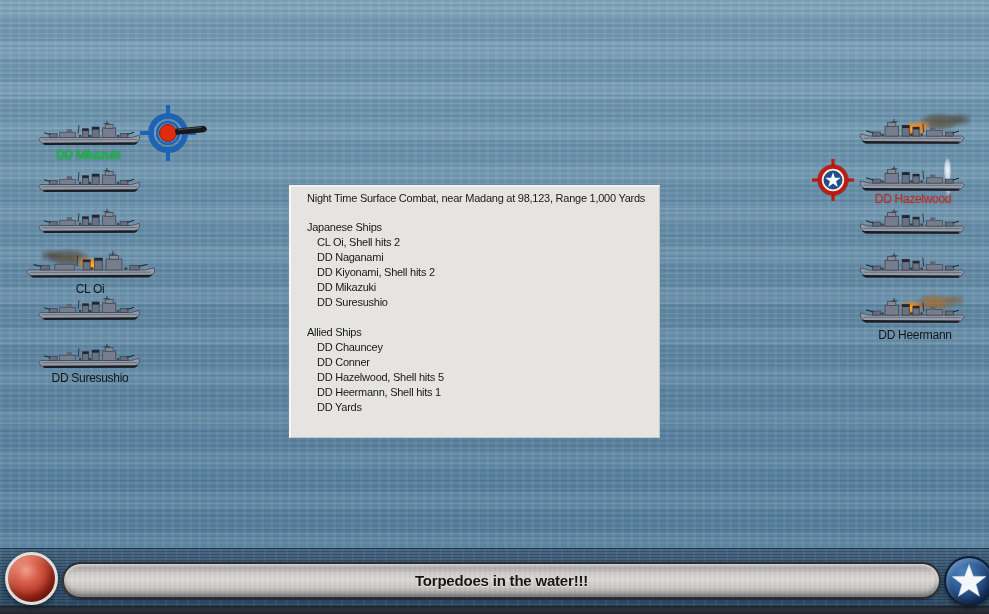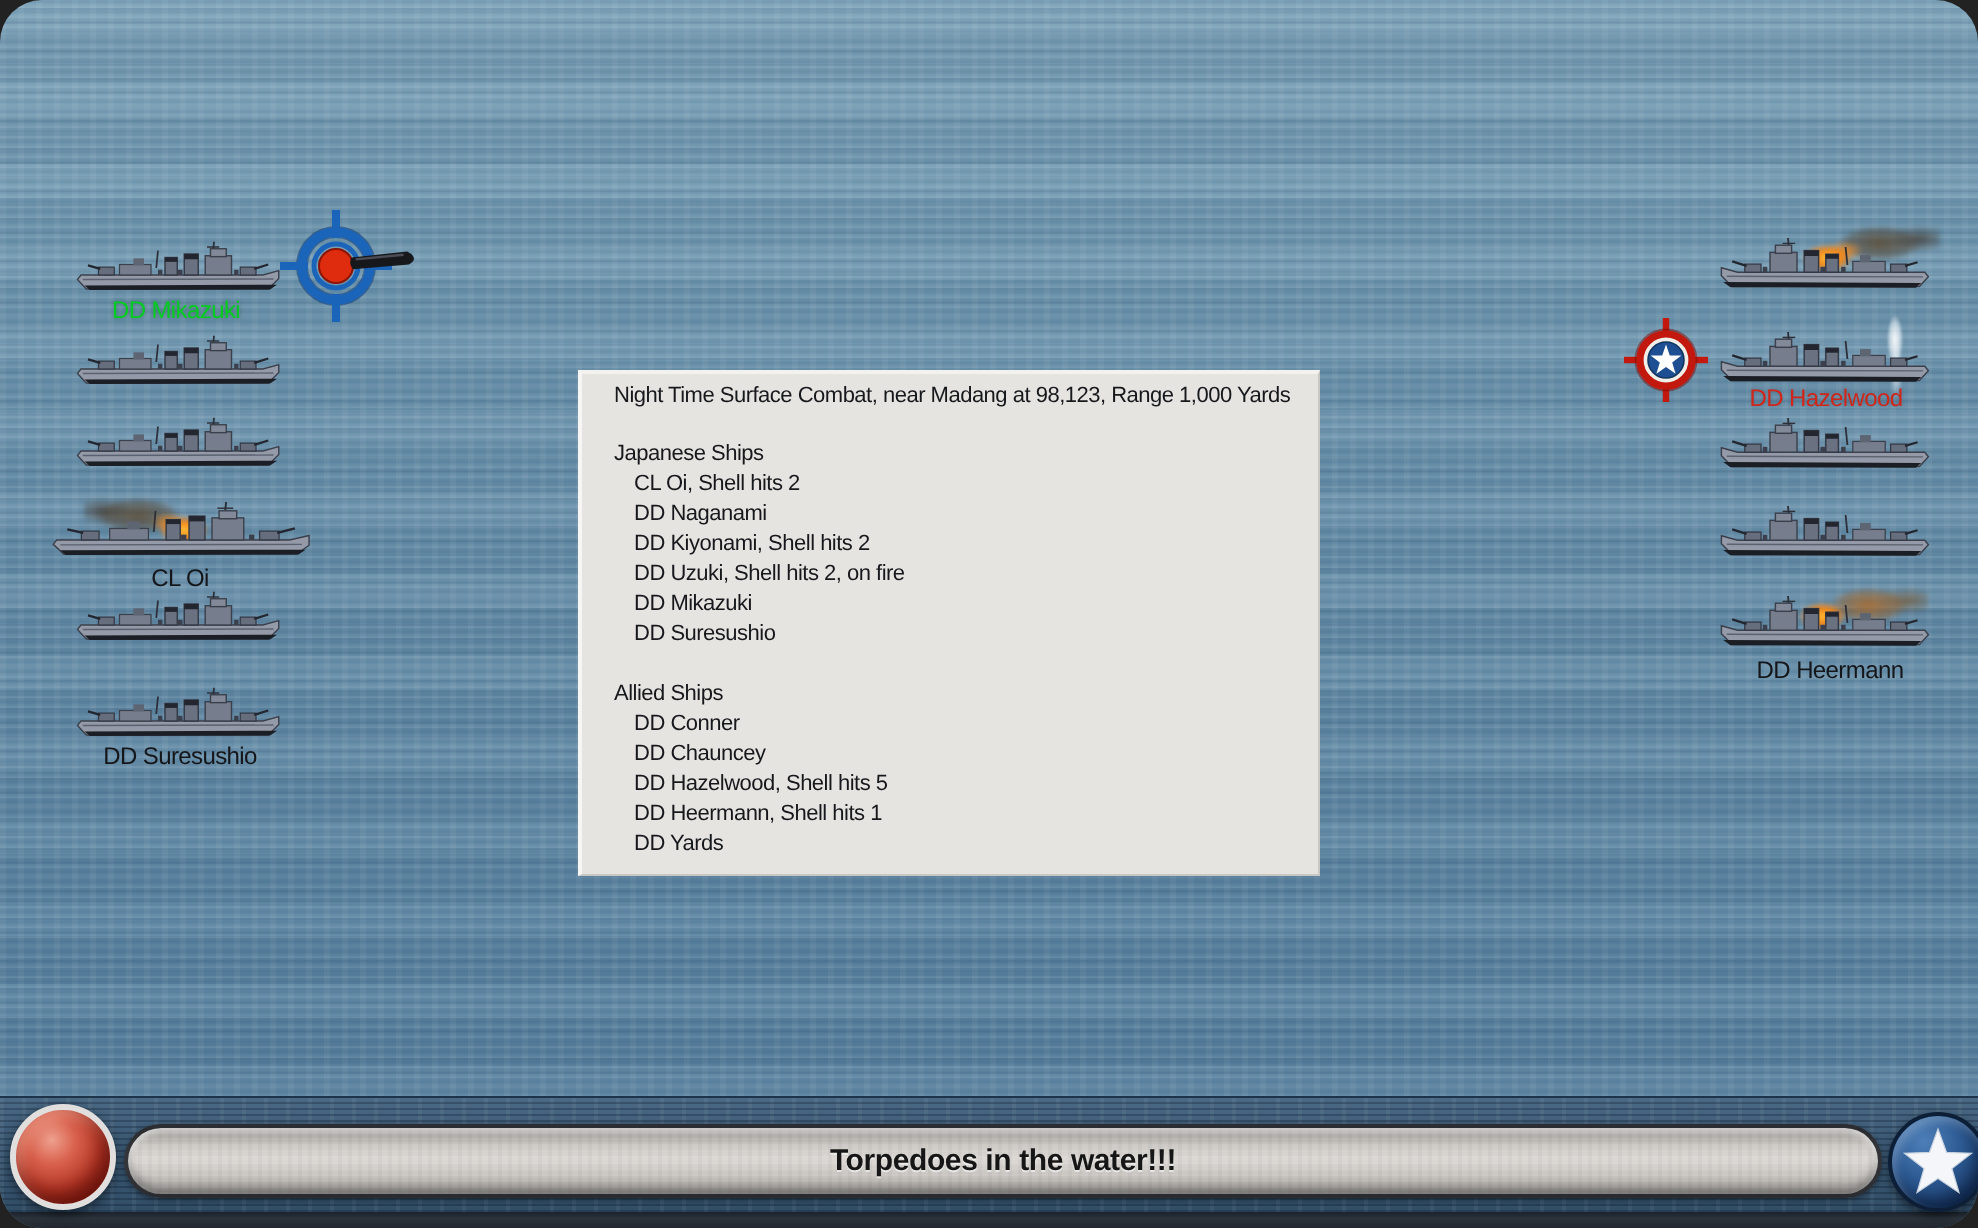--- a/index.html
+++ b/index.html
@@ -6,21 +6,20 @@
   .stage{
     position:relative;width:989px;height:614px;overflow:hidden;
     font-family:"Liberation Sans",sans-serif;
     background-color:#6b93ac;
     background-image:
       repeating-linear-gradient(0deg, rgba(255,255,255,0.09) 0px, rgba(255,255,255,0) 2px, rgba(25,60,95,0.10) 3px, rgba(25,60,95,0) 5px),
       repeating-linear-gradient(0deg, rgba(18,48,82,0.07) 0 1px, transparent 1px 7px),
       repeating-linear-gradient(90deg, rgba(255,255,255,0.05) 0 3px, transparent 3px 9px),
       repeating-linear-gradient(180deg, rgba(255,255,255,0.04) 0 17px, rgba(10,40,70,0.06) 17px 41px),
       linear-gradient(180deg,#7ba1b7 0%,#7098b0 22%,#648ca7 52%,#5b84a1 78%,#567e9c 100%);
-    border-radius: 21px;
   }
   .abs{position:absolute;}
   
   .ship{position:absolute;}
   .ship svg{display:block;}
   .face-right svg{transform:scaleX(-1);}
   .ship-label{
     position:absolute;width:110px;text-align:center;
     font-size:12px;line-height:13px;letter-spacing:-0.3px;
     text-shadow:0 0 2px rgba(20,40,60,0.25);
@@ -265,27 +264,26 @@
     <circle cx="22" cy="22" r="9" fill="#1d4f92" stroke="#12355f" stroke-width="0.8"></circle>
     <polygon points="22,14.2 23.9,19.7 29.7,19.8 25.1,23.3 26.8,28.9 22,25.5 17.2,28.9 18.9,23.3 14.3,19.8 20.1,19.7" fill="#ffffff"></polygon>
   </svg>
 
   <div class="report">
     <div class="rpt-title">Night Time Surface Combat, near Madang at 98,123, Range 1,000 Yards</div>
     <div>Japanese Ships</div>
     <div class="rpt-line">CL Oi, Shell hits 2</div>
     <div class="rpt-line">DD Naganami</div>
     <div class="rpt-line">DD Kiyonami, Shell hits 2</div>
-    <div class="rpt-line">DD Uzuki, Shell hits 2,  on fire</div>
     <div class="rpt-line">DD Mikazuki</div>
     <div class="rpt-line">DD Suresushio</div>
     <div class="rpt-gap"></div>
     <div>Allied Ships</div>
+    <div class="rpt-line">DD Chauncey</div>
     <div class="rpt-line">DD Conner</div>
-    <div class="rpt-line">DD Chauncey</div>
     <div class="rpt-line">DD Hazelwood, Shell hits 5</div>
     <div class="rpt-line">DD Heermann, Shell hits 1</div>
     <div class="rpt-line">DD Yards</div>
   </div>
 
   <div class="bottombar"></div>
   <div class="bottom-strip"></div>
 
   <div class="btn-red"></div>
 

